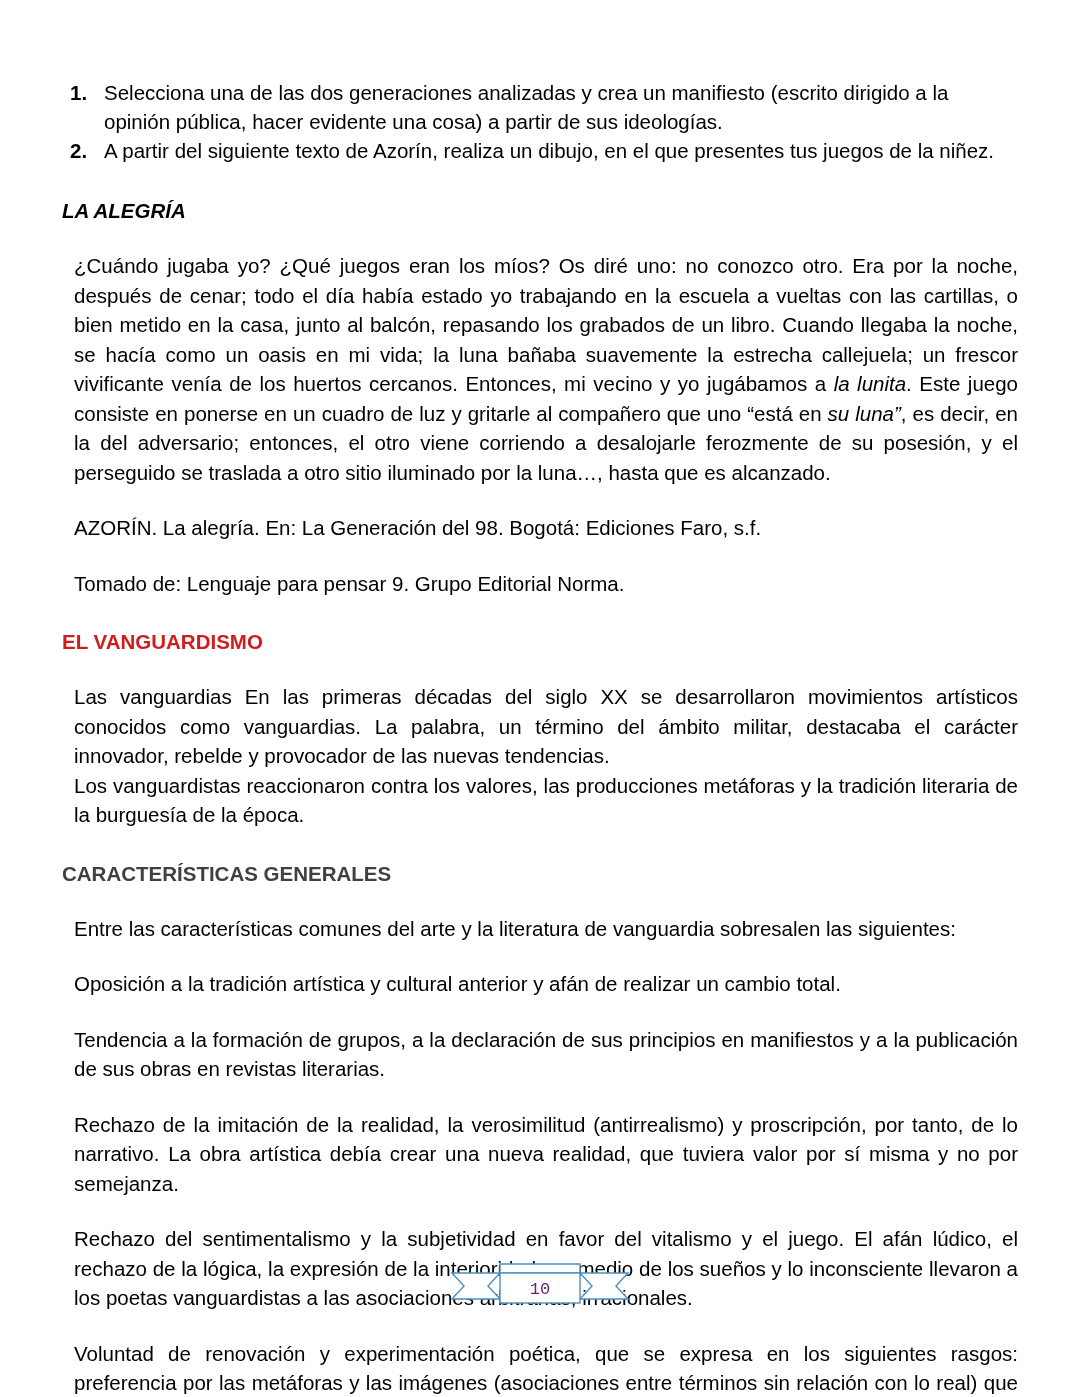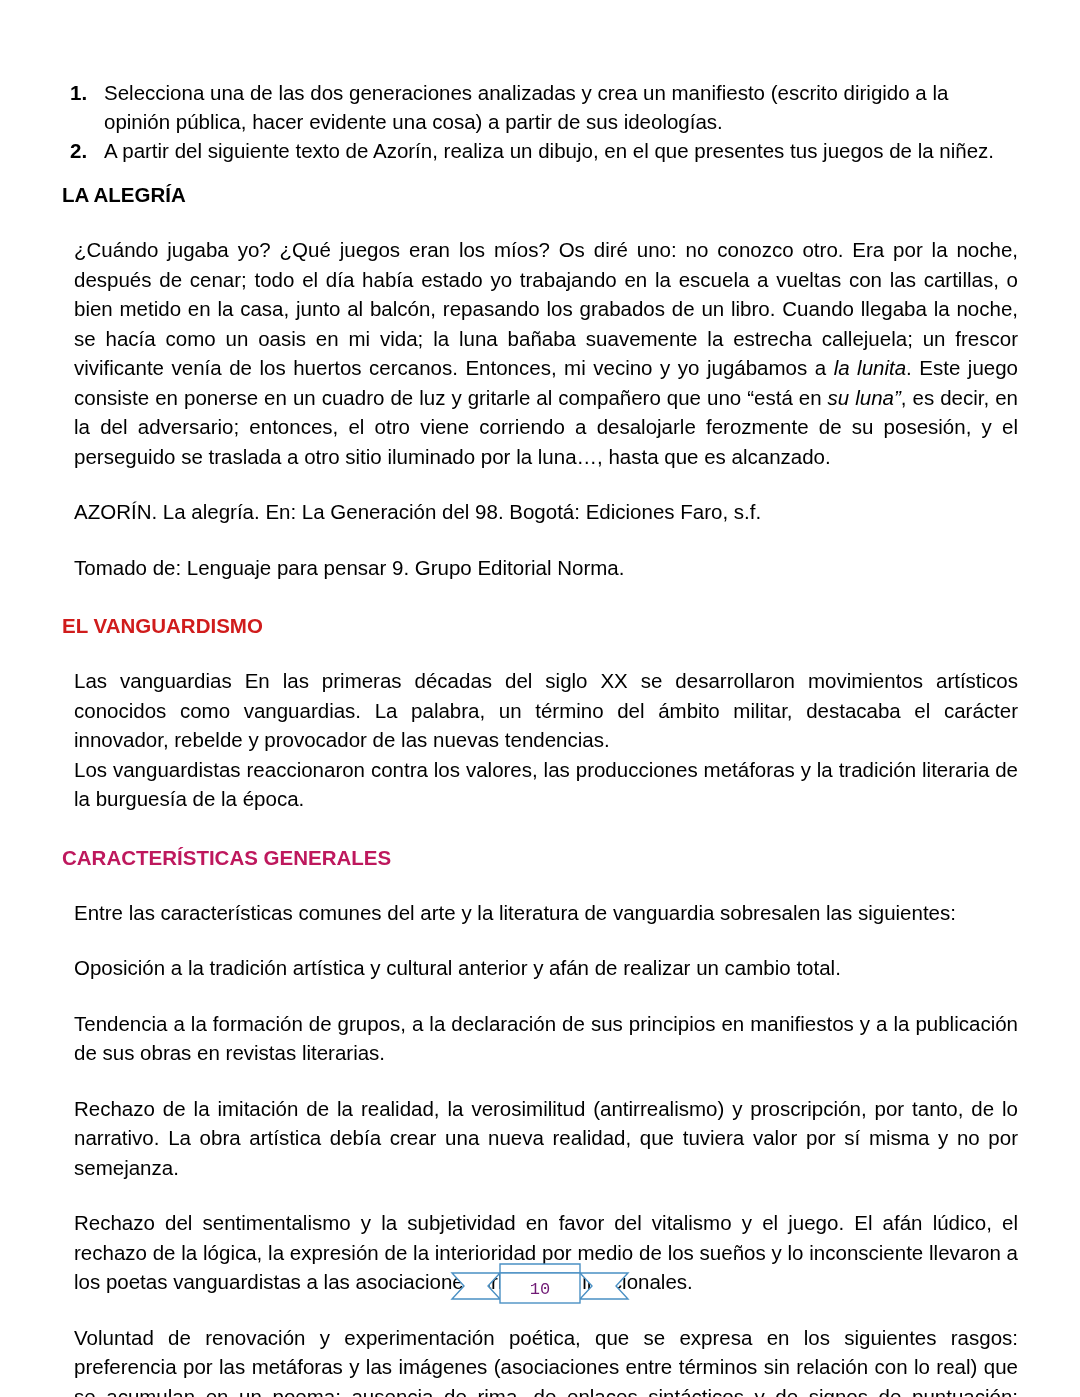--- a/index.html
+++ b/index.html
@@ -41,21 +41,22 @@
     content: counter(taskcounter) ".";
     position: absolute;
     left: -30px;
     font-weight: bold;
     width: 26px;
     text-align: left;
   }
   h2.section-italic {
     font-size: 20.5px;
     font-weight: bold;
-    margin: 16px 0 0 0;
+    font-style: italic;
+    margin: 32px 0 0 0;
     line-height: 28px;
   }
   p.body-text {
     font-size: 20.5px;
     line-height: 29.5px;
     text-align: justify;
     margin: 26px 0 0 12px;
   }
   p.tight {
     margin-top: 0;
@@ -63,21 +64,21 @@
   h2.section-red {
     font-size: 20.5px;
     font-weight: bold;
     color: #d01c1c;
     margin: 30px 0 8px 0;
     line-height: 28px;
   }
   h2.section-black {
     font-size: 20.5px;
     font-weight: bold;
-    color: #be185d;
+    color: #404040;
     margin: 30px 0 0 0;
     line-height: 28px;
   }
   em.it { font-style: italic; }
   .footer {
     position: absolute;
     left: 0;
     right: 0;
     bottom: 18px;
     height: 64px;

